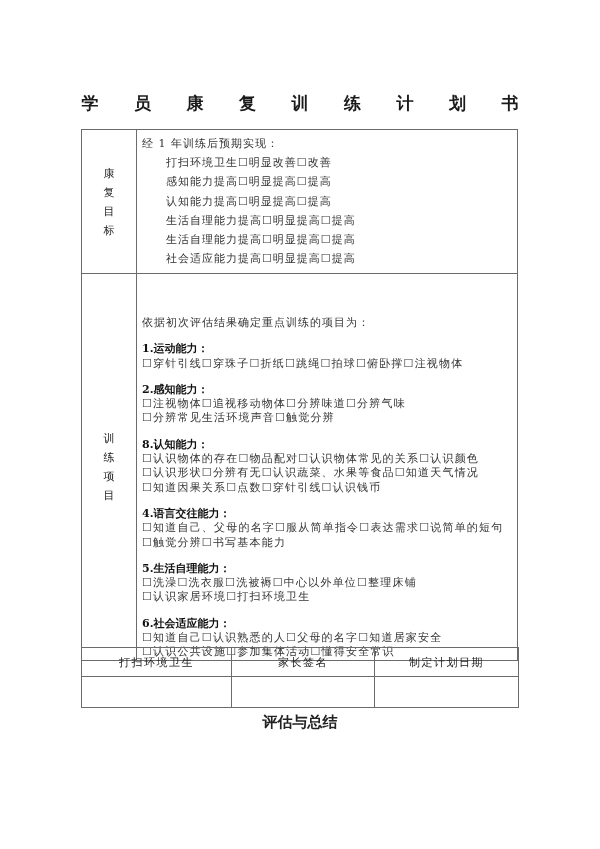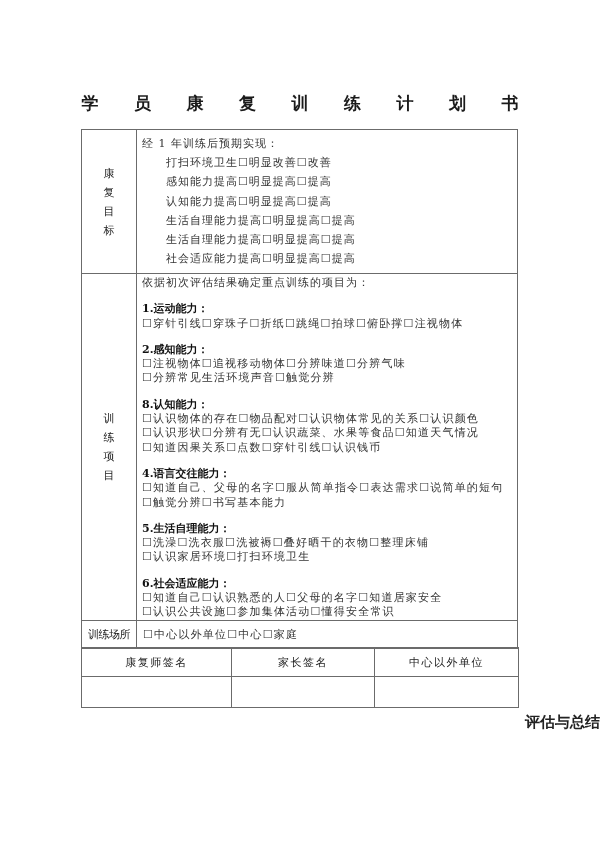--- a/index.html
+++ b/index.html
@@ -25,41 +25,41 @@
     font-family: "DejaVu Sans", "Liberation Sans", sans-serif;
     font-size: 11px; line-height: 19px; color: #222;
   }
   .vlabel span { display: block; }
 
   .goals { padding: 4px 0 0 5px; font-size: 11px; line-height: 19.2px; color: #333; }
   .goals .indent { padding-left: 24px; letter-spacing: 1px; }
   .goals .intro { letter-spacing: 1px; }
 
   .items { padding: 2px 0 0 5px; font-size: 11px; line-height: 14.3px; color: #333; height: 346px; }
-  .items .intro { letter-spacing: 1px; }
+  .items .intro { letter-spacing: 1px; margin-top: 40px; }
   .items .cat { font-weight: bold; font-family: "DejaVu Serif", "Liberation Serif", serif; color: #111; margin-top: 12px; }
   .items .line { letter-spacing: 1.2px; white-space: nowrap; }
 
   .place-label {
     vertical-align: middle !important; text-align: center;
     font-family: "DejaVu Sans", "Liberation Sans", sans-serif; font-size: 11px;
     height: 28px; white-space: nowrap; letter-spacing: -0.5px;
   }
   .place-value { vertical-align: middle !important; padding-left: 6px; font-size: 11px; letter-spacing: 1.2px; color: #333; }
 
   table.sign {
     position: absolute; left: 81px; top: 647px; width: 437px;
     border-collapse: collapse; table-layout: fixed;
   }
   table.sign td { border: 1px solid #6b6b6b; text-align: center; font-size: 11px; letter-spacing: 1.5px; color: #222; }
   table.sign tr.head td { height: 29px; vertical-align: middle; }
   table.sign tr.blank td { height: 31px; }
 
   .section2 {
-    position: absolute; left: 0; width: 600px; top: 713px; text-align: right;
+    position: absolute; left: 0; width: 600px; top: 713px; text-align: center;
     font-family: "DejaVu Sans", "Liberation Sans", sans-serif; font-weight: bold; font-size: 15px; color: #222;
   }
 </style>
 </head>
 <body>
 
 <div class="title">
   <span>学</span>
   <span>员</span>
   <span>康</span>
@@ -114,46 +114,42 @@
       <div class="cat">8.认知能力：</div>
       <div class="line">☐认识物体的存在☐物品配对☐认识物体常见的关系☐认识颜色</div>
       <div class="line">☐认识形状☐分辨有无☐认识蔬菜、水果等食品☐知道天气情况</div>
       <div class="line">☐知道因果关系☐点数☐穿针引线☐认识钱币</div>
 
       <div class="cat">4.语言交往能力：</div>
       <div class="line">☐知道自己、父母的名字☐服从简单指令☐表达需求☐说简单的短句</div>
       <div class="line">☐触觉分辨☐书写基本能力</div>
 
       <div class="cat">5.生活自理能力：</div>
-      <div class="line">☐洗澡☐洗衣服☐洗被褥☐叠好晒干的衣物☐整理床铺</div>
+      <div class="line">☐洗澡☐洗衣服☐洗被褥☐中心以外单位☐整理床铺</div>
       <div class="line">☐认识家居环境☐打扫环境卫生</div>
 
       <div class="cat">6.社会适应能力：</div>
       <div class="line">☐知道自己☐认识熟悉的人☐父母的名字☐知道居家安全</div>
       <div class="line">☐认识公共设施☐参加集体活动☐懂得安全常识</div>
     </td>
-  </tr>
-  <tr>
-    <td class="place-label">训练场所</td>
-    <td class="place-value">☐中心以外单位☐中心☐家庭</td>
   </tr>
 </tbody>
   </table>
 
 <table class="sign">
   <colgroup>
       <col style="width:150px">
       <col style="width:143px">
       <col style="width:144px">
     </colgroup>
   <tbody>
       <tr class="head">
-    <td>康复师签名</td>
+    <td>打扫环境卫生</td>
     <td>家长签名</td>
-    <td>中心以外单位</td>
+    <td>制定计划日期</td>
   </tr>
   <tr class="blank">
     <td></td>
     <td></td>
     <td></td>
   </tr>
 </tbody>
   </table>
 
 <div class="section2">评估与总结</div>

